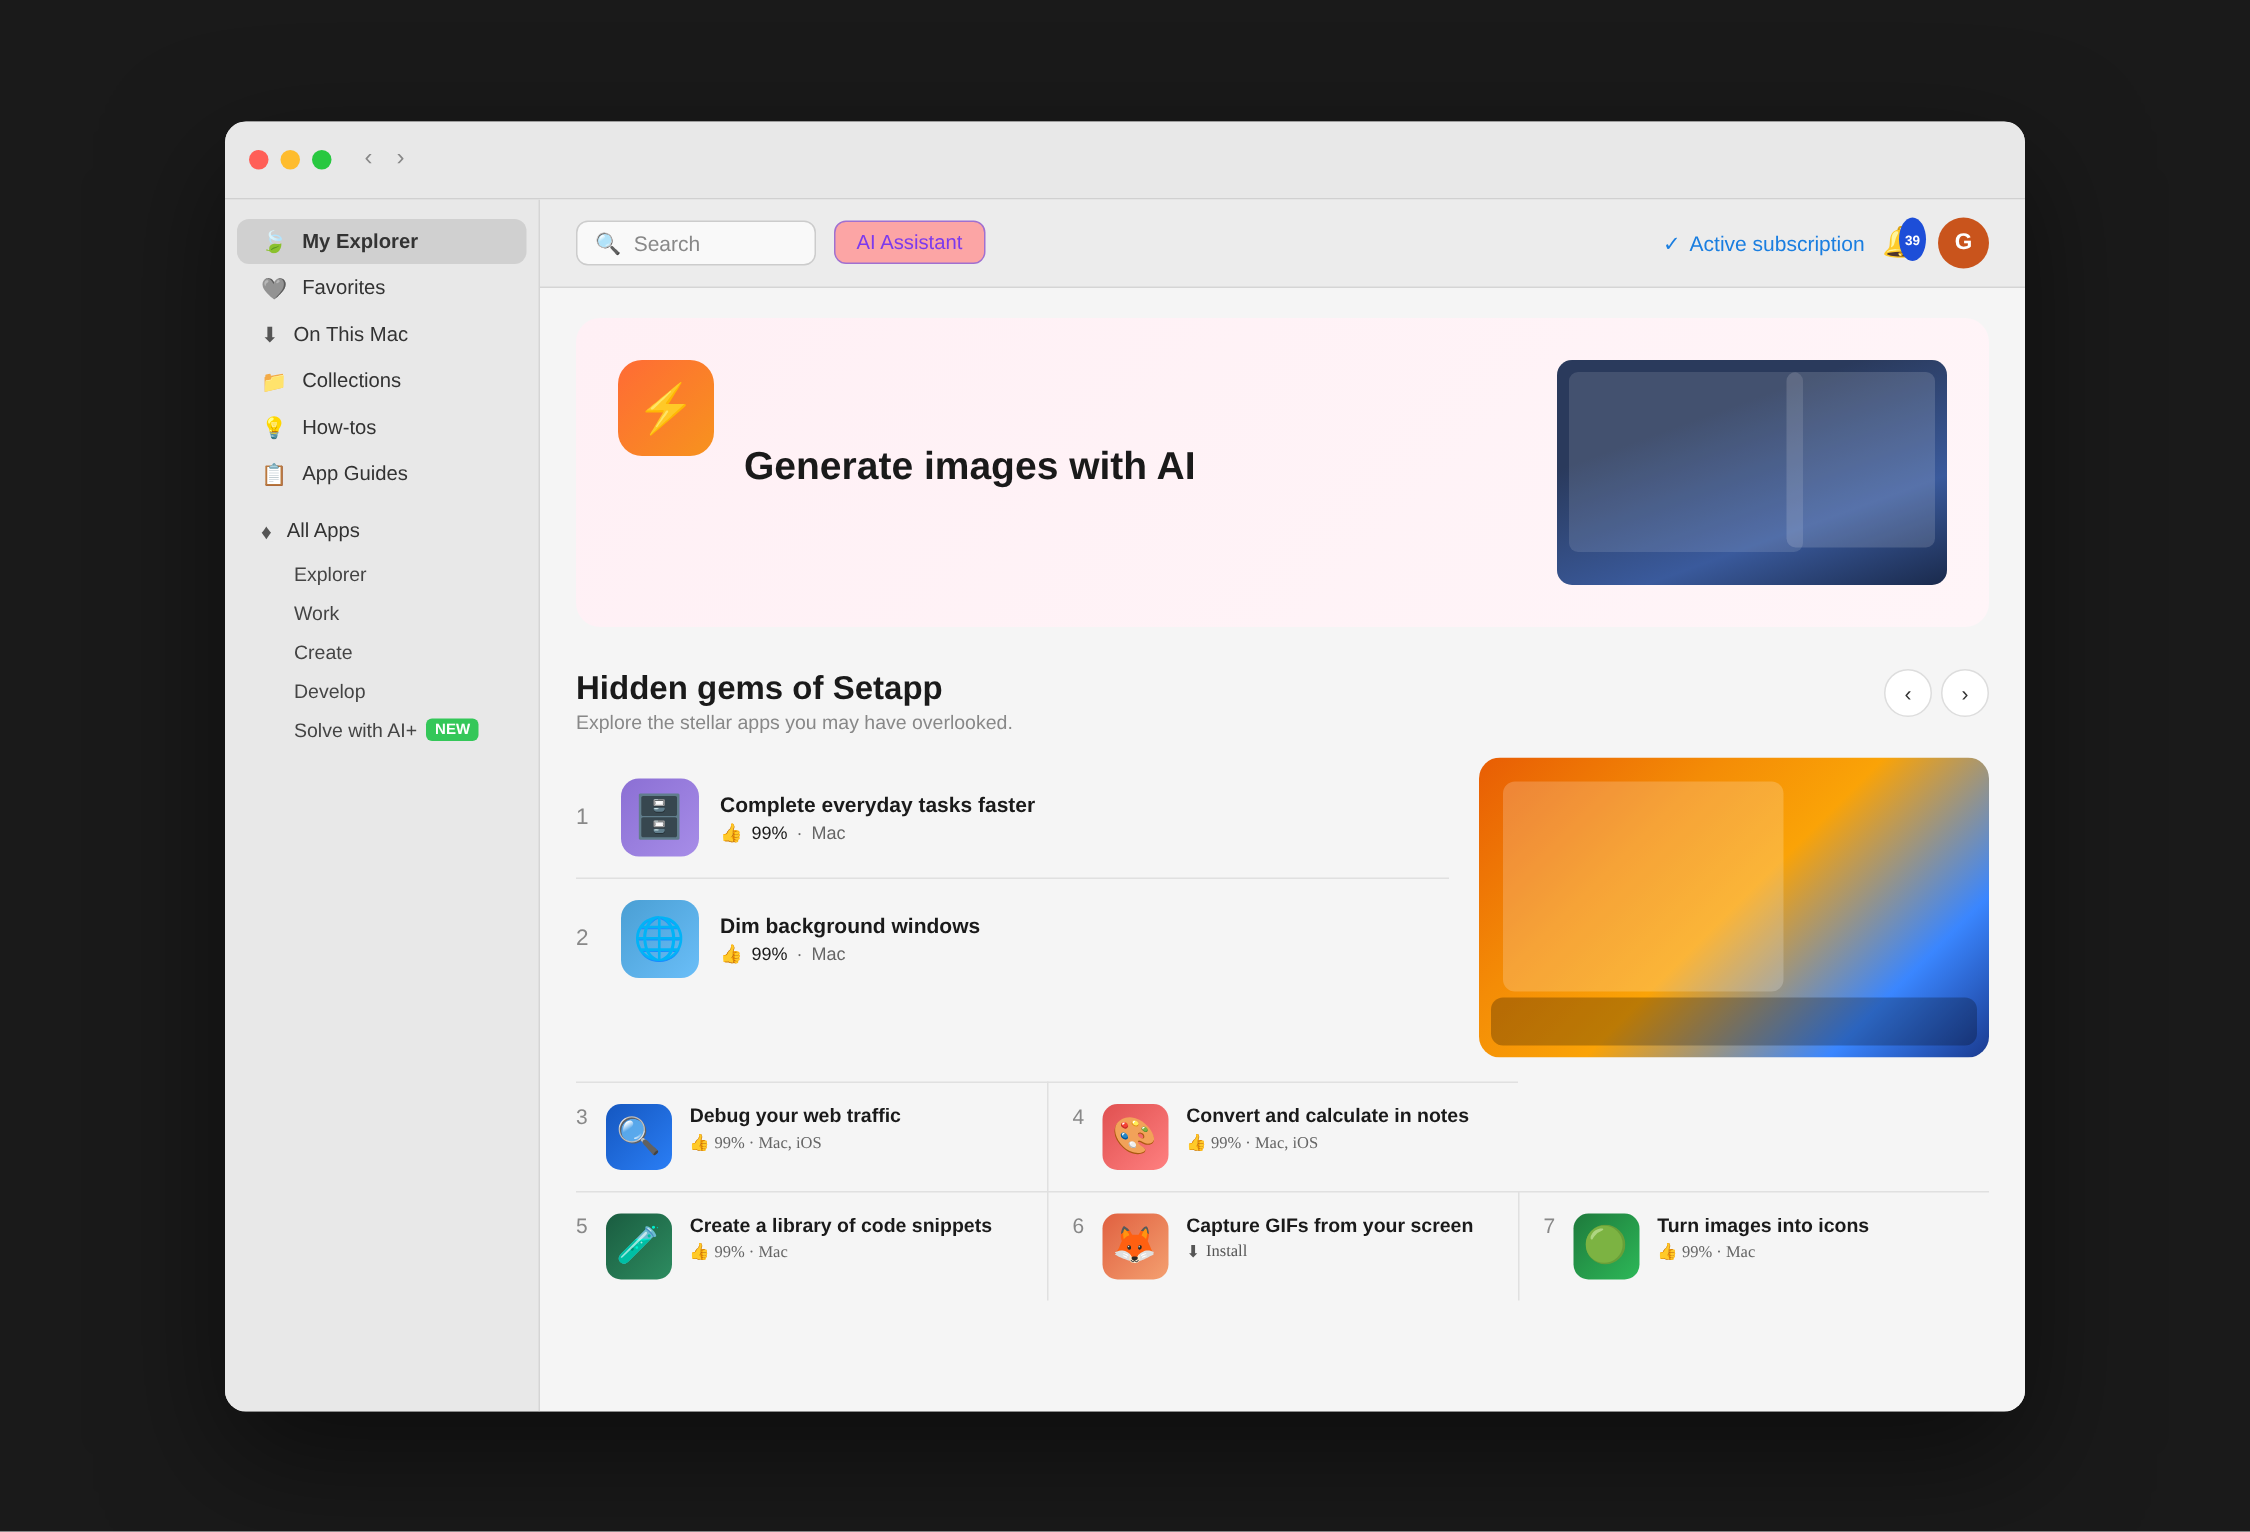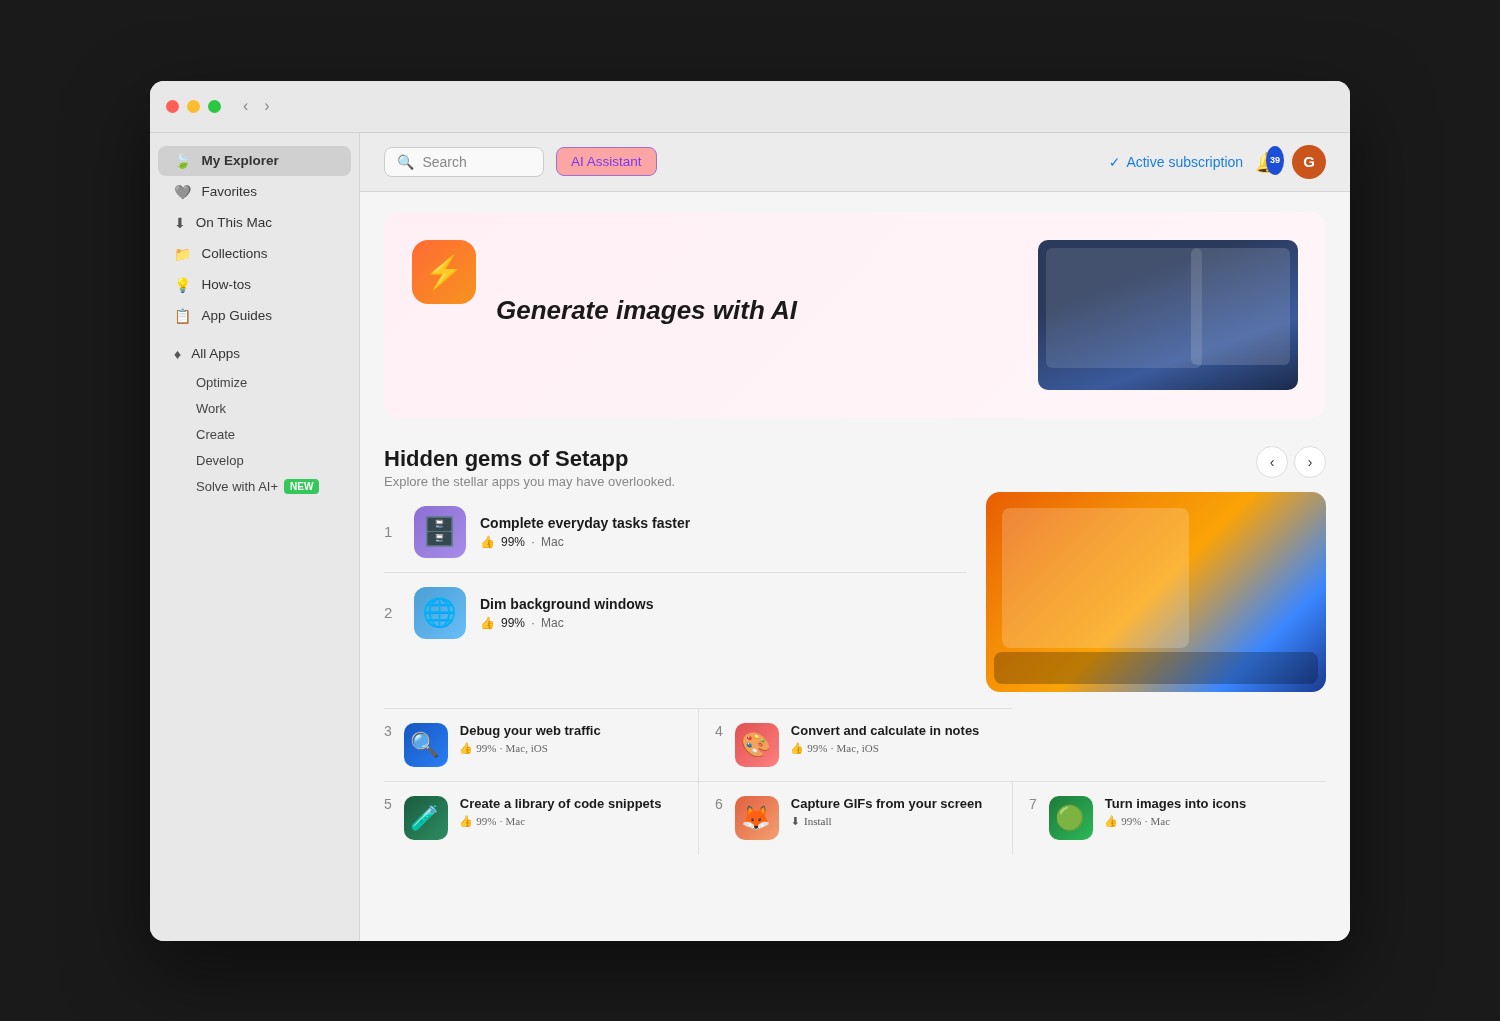--- a/index.html
+++ b/index.html
@@ -208,21 +208,21 @@
       height: 64px;
       border-radius: 16px;
       background: linear-gradient(135deg, #ff6b35, #f7931e);
       display: flex;
       align-items: center;
       justify-content: center;
       font-size: 32px;
       flex-shrink: 0;
       align-self: flex-start;
     }
-    .hero-text { flex: 1; font-style: italic; }
+    .hero-text { flex: 1; }
     .hero-title {
       font-size: 26px;
       font-weight: 700;
       color: #1a1a1a;
       margin-bottom: 8px;
     }
     .hero-subtitle { font-size: 14px; color: #666; }
     .hero-screenshot {
       width: 260px;
       height: 150px;
@@ -256,21 +256,21 @@
       right: 8px;
       top: 8px;
       width: 38%;
       height: 78%;
       background: rgba(255,255,255,0.15);
       border-radius: 6px;
     }
     .section-header {
       display: flex;
       align-items: flex-start;
-      margin-bottom: 3px;
+      margin-bottom: 16px;
     }
     .section-title {
       font-size: 22px;
       font-weight: 700;
       color: #1a1a1a;
     }
     .section-subtitle {
       font-size: 13px;
       color: #888;
       margin-top: 2px;
@@ -462,21 +462,21 @@
         <span class="icon">📋</span>
         <span>App Guides</span>
       </div>
 
       <div style="margin-top: 8px;">
         <div class="sidebar-item">
           <span class="icon">♦</span>
           <span>All Apps</span>
         </div>
         <div class="sidebar-subitem">
-          <span>Optimize</span>
+          <span>Explorer</span>
         </div>
         <div class="sidebar-subitem">
           <span>Work</span>
         </div>
         <div class="sidebar-subitem">
           <span>Create</span>
         </div>
         <div class="sidebar-subitem">
           <span>Develop</span>
         </div>

